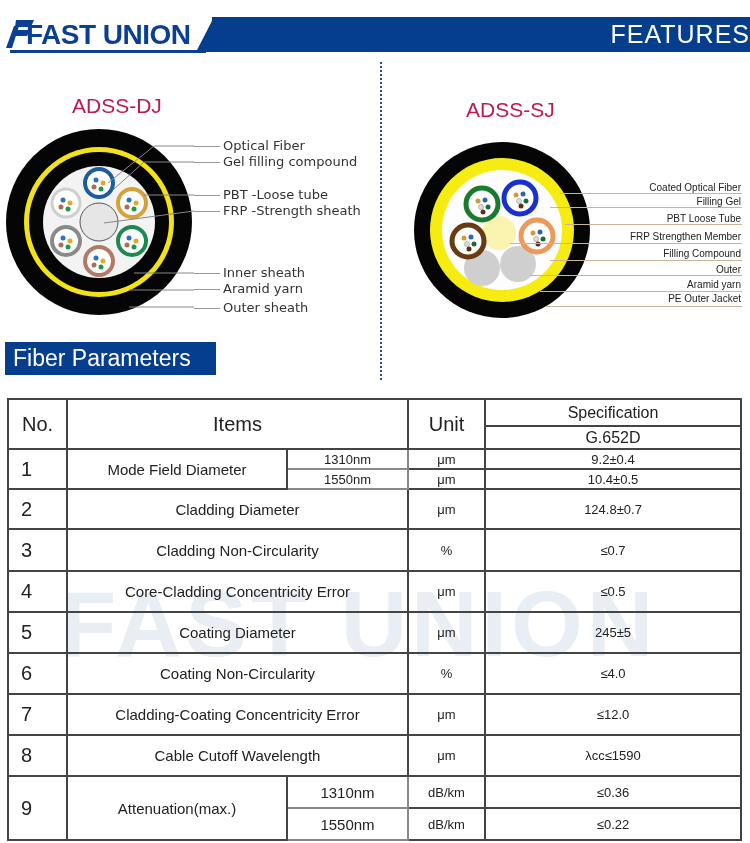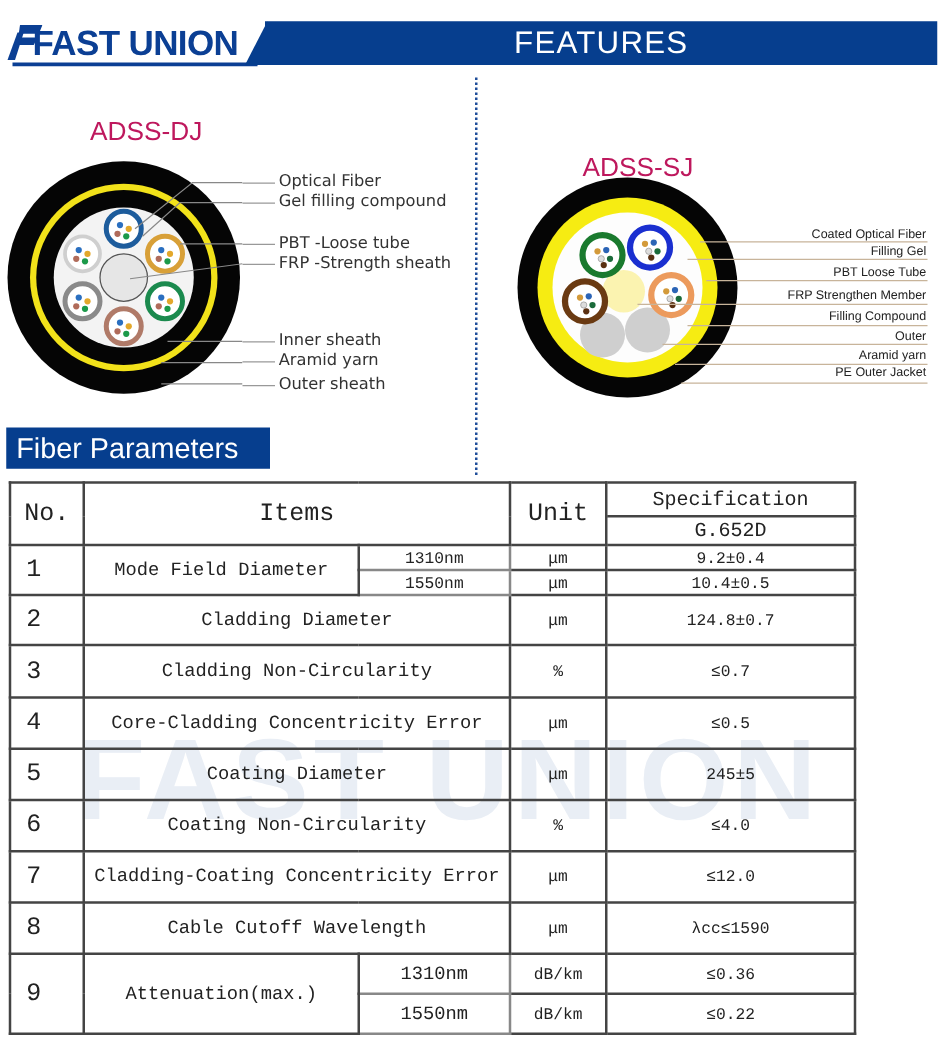--- a/index.html
+++ b/index.html
@@ -5,50 +5,50 @@
   * { box-sizing: border-box; margin: 0; padding: 0; }
   html, body { width: 750px; height: 843px; background: #ffffff; overflow: hidden; }
   body { font-family: "Liberation Sans", "DejaVu Sans", sans-serif; color: #222; position: relative; }
 
   
   .header { position: absolute; left: 0; top: 17px; width: 750px; height: 35px; }
   .header-bar { position: absolute; left: 212px; top: 0; width: 538px; height: 35px; background: #063e8e; }
   .header-slant { position: absolute; left: 196px; top: 0; width: 0; height: 0;
     border-bottom: 35px solid #063e8e; border-left: 18px solid transparent; }
   .header-title { position: absolute; left: 212px; width: 538px; top: 0; height: 35px; line-height: 35px;
-    text-align: center; color: #fff; font-size: 25px; letter-spacing: 1px; font-family: "Liberation Sans", sans-serif; }
+    text-align: right; color: #fff; font-size: 25px; letter-spacing: 1px; font-family: "Liberation Sans", sans-serif; }
   .logo { position: absolute; left: 4px; top: 0; height: 35px; width: 210px; }
   .logo-text { position: absolute; left: 22px; top: 2px; font-size: 28px; font-weight: bold; color: #0b3f94;
     font-family: "Liberation Sans", sans-serif; letter-spacing: -0.5px; }
   .logo-underline { position: absolute; left: 6px; top: 33px; width: 196px; height: 3px; background: #0b3f94; }
 
   
   .v-divider { position: absolute; left: 380px; top: 62px; height: 318px; width: 0;
     border-left: 2px dotted #1f4d99; }
 
   
   .diagram-title { position: absolute; font-size: 21px; color: #be185d; font-family: "Liberation Sans", sans-serif; }
   .dj-title { left: 72px; top: 94px; }
-  .sj-title { left: 466px; top: 98px; margin-top: 25px; }
+  .sj-title { left: 466px; top: 98px; }
   .label-line { position: absolute; height: 1px; background: #999; }
   .dj-label { position: absolute; font-size: 13px; color: #333; white-space: nowrap; font-family: "DejaVu Sans", sans-serif; }
   .sj-label { position: absolute; font-size: 10px; color: #222; white-space: nowrap; right: 9px; text-align: right; font-family: "Liberation Sans", sans-serif; }
   .sj-line { position: absolute; height: 1px; background: #c8b49a; }
 
   
   .section-title { position: absolute; left: 5px; top: 342px; width: 211px; height: 33px; background: #063e8e;
     color: #fff; font-size: 23px; line-height: 33px; padding-left: 8px; font-family: "Liberation Sans", sans-serif; }
 
   
   .watermark { position: absolute; left: 60px; top: 572px; font-size: 92px; font-weight: bold; color: #e9eef5;
     letter-spacing: 4px; font-family: "Liberation Sans", sans-serif; z-index: 0; }
 
   
-  table.params { position: absolute; left: 7px; top: 385px; width: 678px; border-collapse: collapse; z-index: 1;
-    font-family: Liberation Mono, monospace; }
+  table.params { position: absolute; left: 7px; top: 398px; width: 735px; border-collapse: collapse; z-index: 1;
+    font-family: Liberation Sans, sans-serif; }
   table.params td { border: 2px solid #444; text-align: center; vertical-align: middle; font-size: 15px; color: #222; padding: 0; }
   table.params td.sub { border-color: #888; }
   .c-no { width: 59px; }
   .c-item { width: 220px; }
   .c-wl { width: 121px; }
   .c-unit { width: 77px; }
   td.no { text-align: left !important; padding-left: 12px !important; font-size: 20px !important; }
   td.hdr { font-size: 20px !important; }
   td.hdr-sm { font-size: 16px !important; }
   td.small { font-size: 13px !important; }

